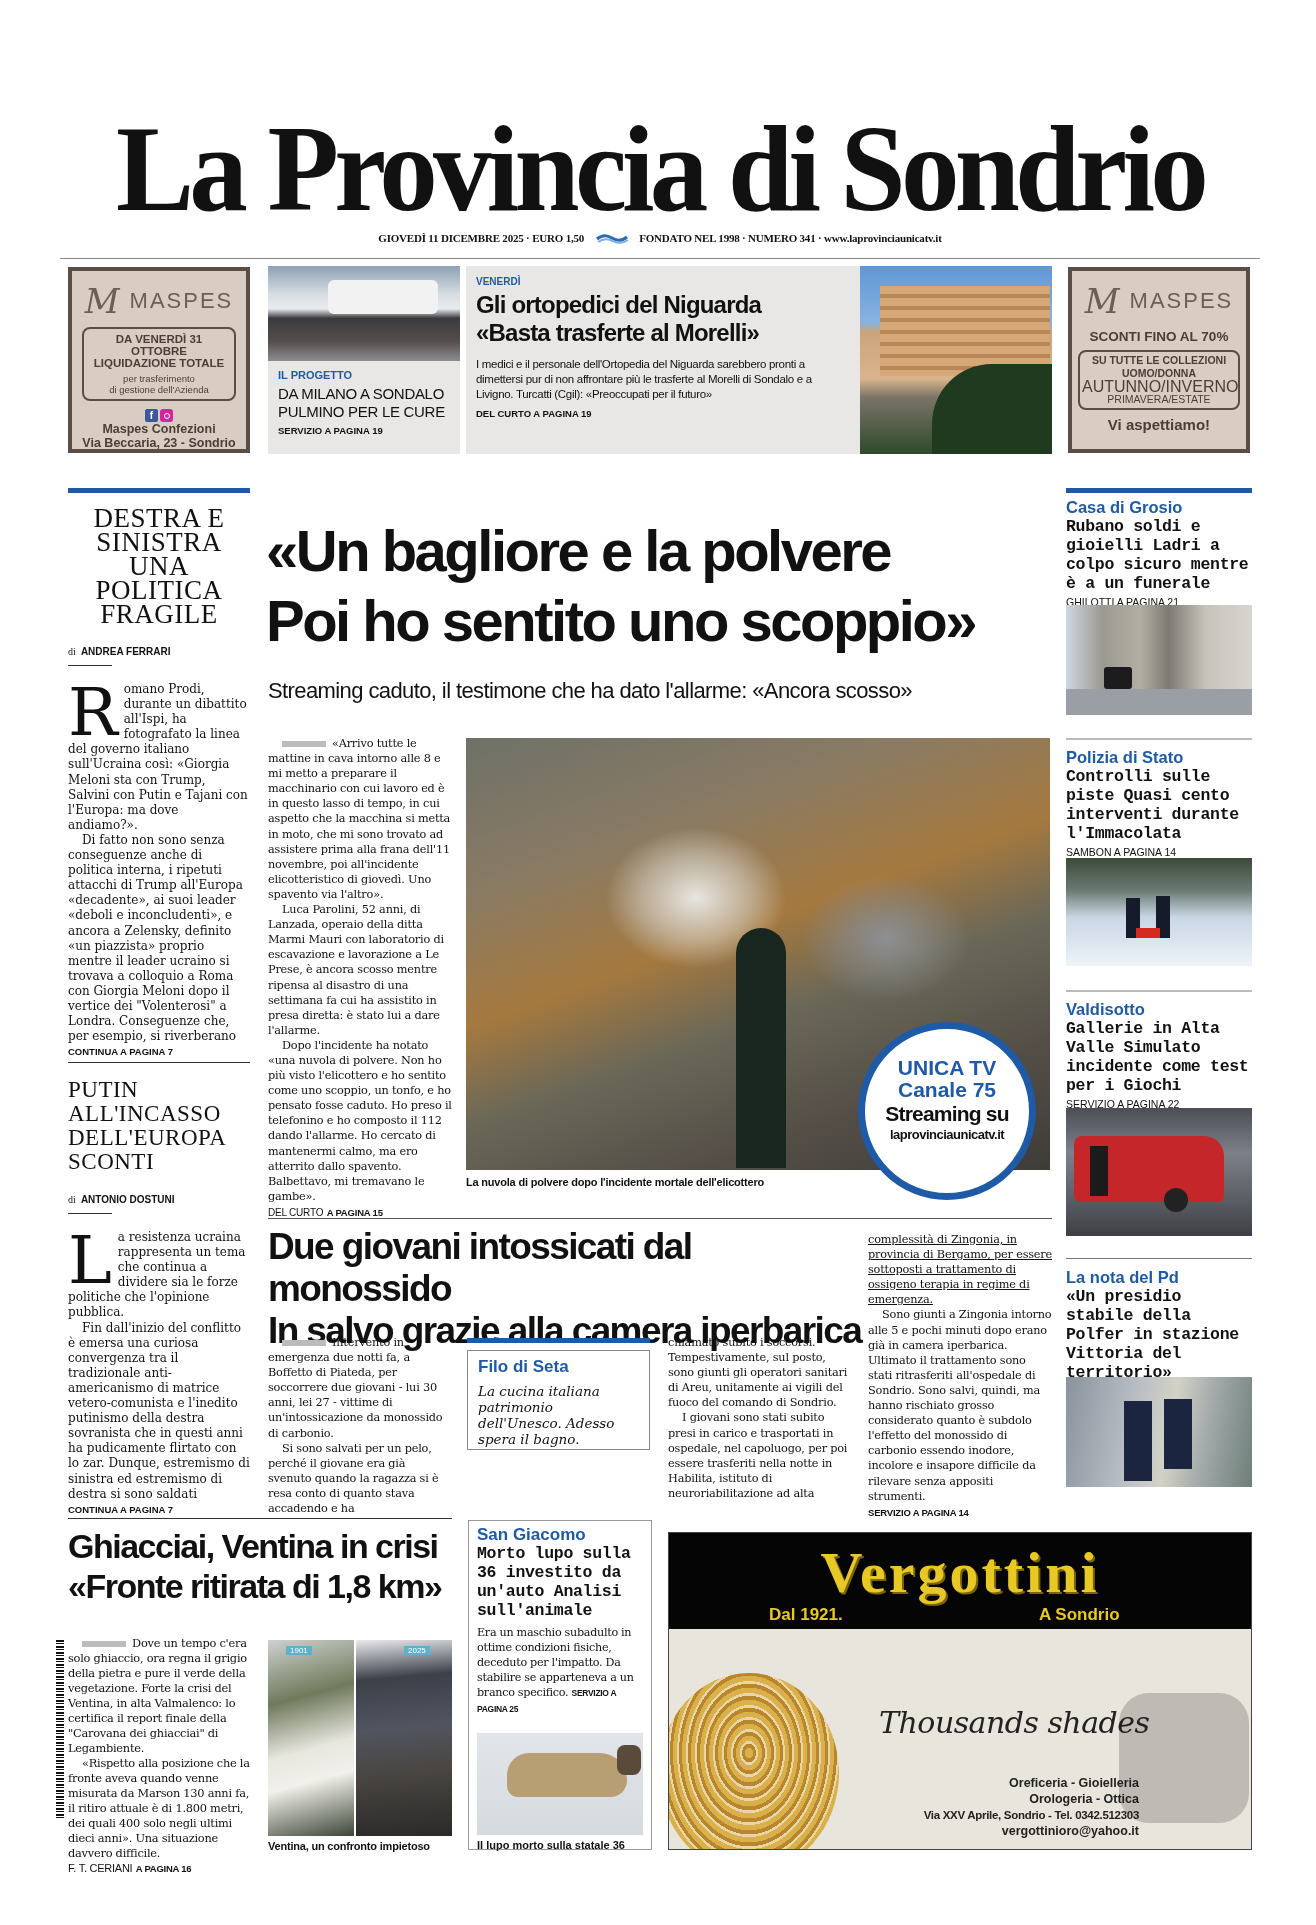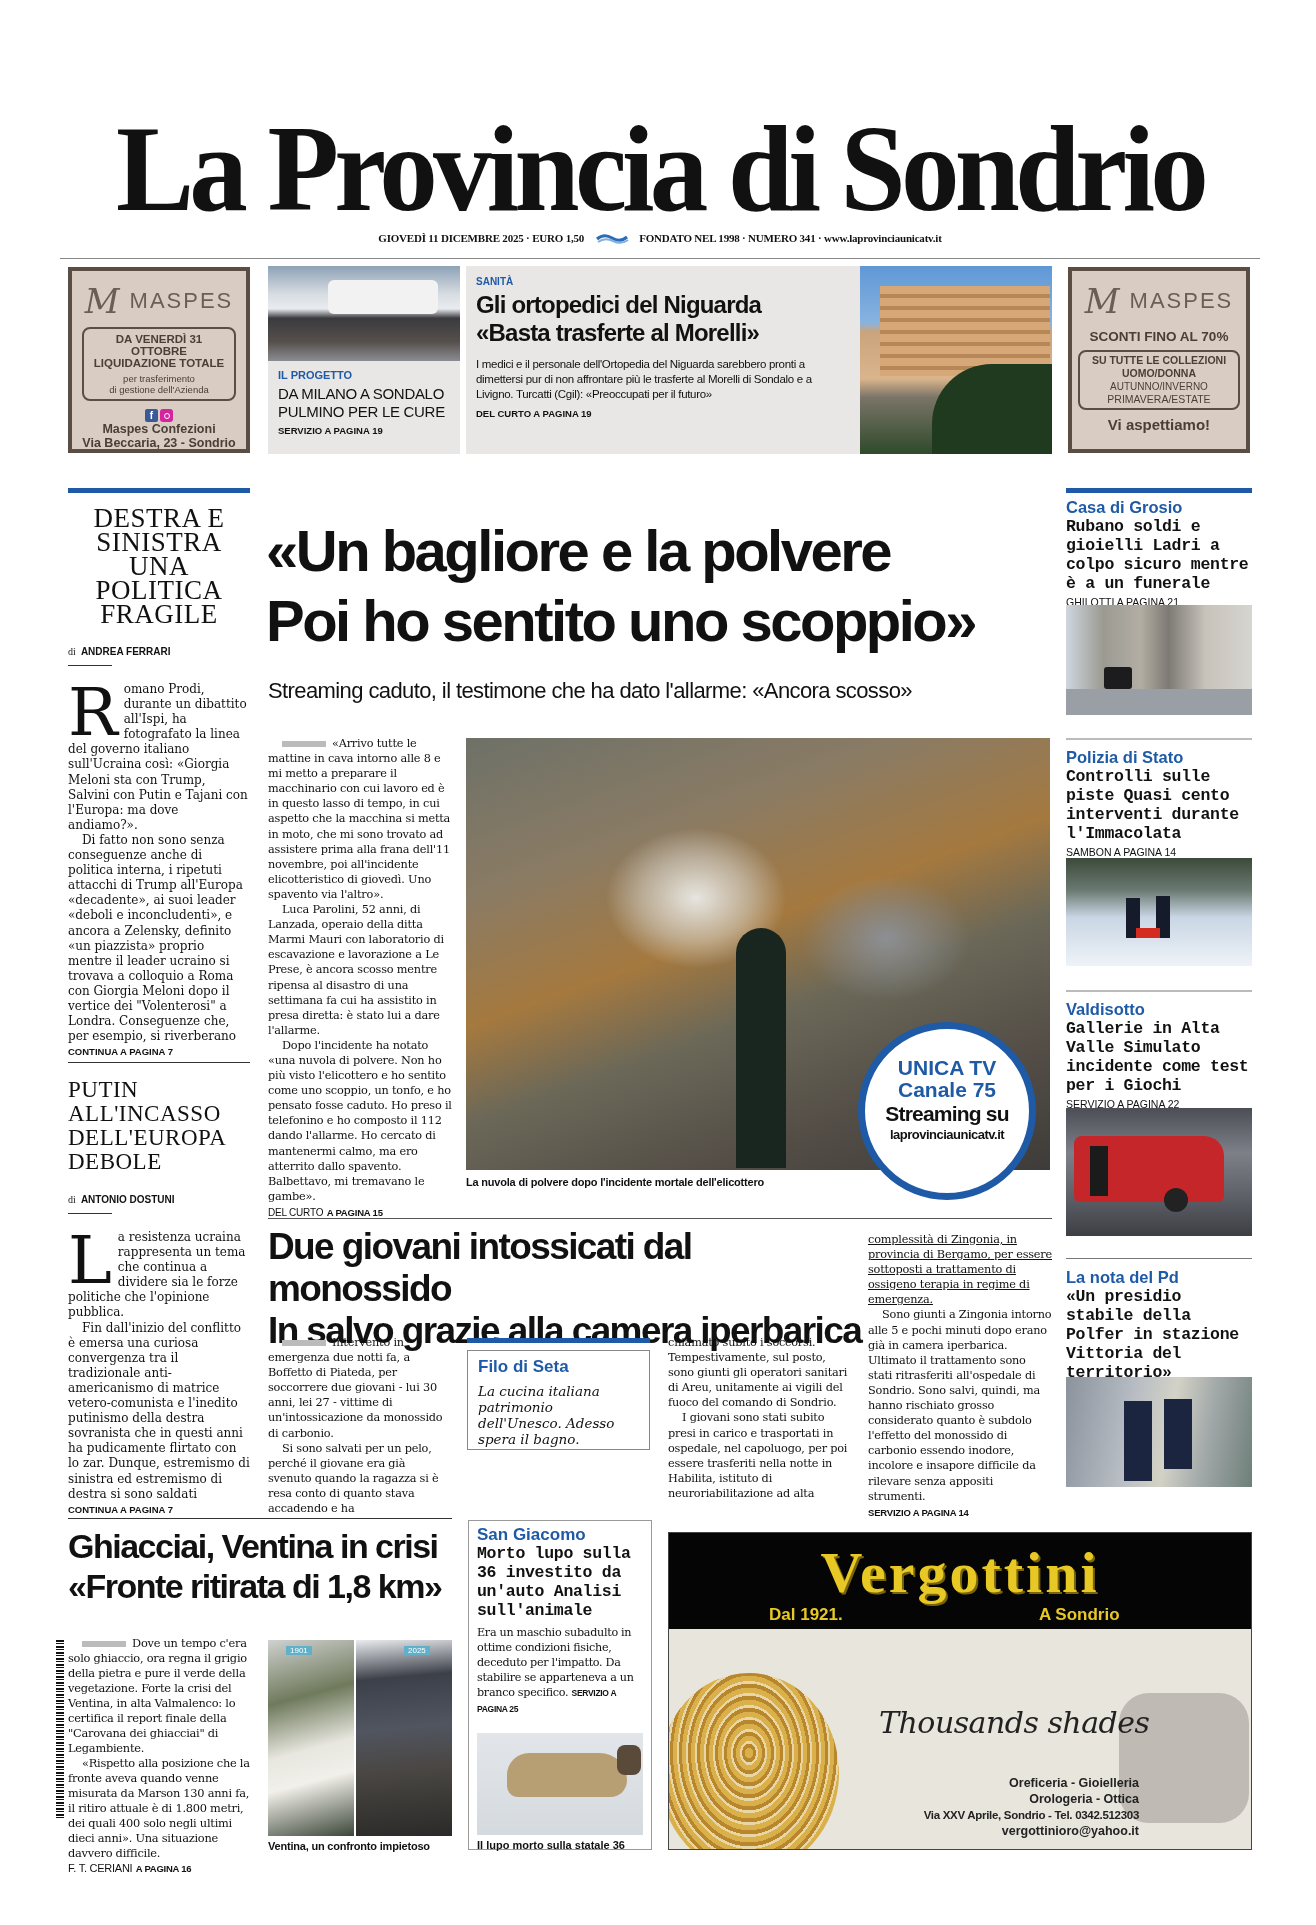--- a/index.html
+++ b/index.html
@@ -74,21 +74,21 @@
     <div class="kicker" style="font-size:11px;">IL PROGETTO</div>
     <div class="sans" style="font-size:15px; line-height:18px; margin-top:4px; letter-spacing:-0.3px;">
       <div>DA MILANO A SONDALO</div>
       <div>PULMINO PER LE CURE</div>
     </div>
     <div class="cont" style="margin-top:4px;">SERVIZIO A PAGINA 19</div>
   </div>
 </div>
 
 <div class="abs grey-box" style="left:466px; top:266px; width:394px; height:188px; padding:10px 10px 0 10px;">
-  <div class="kicker" style="font-size:10px;">SANITÀ</div>
+  <div class="kicker" style="font-size:10px;">VENERDÌ</div>
   <div class="sans" style="font-weight:900; font-size:24px; line-height:28px; letter-spacing:-0.8px; margin-top:4px;">
     <div>Gli ortopedici del Niguarda</div>
     <div>«Basta trasferte al Morelli»</div>
   </div>
   <div class="sans" style="font-size:11.5px; line-height:15px; margin-top:10px; letter-spacing:-0.3px;">I medici e il personale dell'Ortopedia del Niguarda sarebbero pronti a dimettersi pur di non affrontare più le trasferte al Morelli di Sondalo e a Livigno. Turcatti (Cgil): «Preoccupati per il futuro»</div>
   <div class="cont" style="margin-top:6px;">DEL CURTO A PAGINA 19</div>
 </div>
 <div class="abs photo" style="left:860px; top:266px; width:192px; height:188px; background:linear-gradient(180deg,#5f97d6 0%,#88b3e0 30%,#c9a47d 35%,#d9b48c 60%,#7a7467 70%,#2f4a2b 100%);">
   <div style="position:absolute; left:20px; top:20px; width:170px; height:90px; background:repeating-linear-gradient(180deg,#d6a878 0 8px,#b78759 8px 12px);"></div>
   <div style="position:absolute; right:0; bottom:0; width:120px; height:90px; background:#1f3a1f; border-radius:60px 0 0 0;"></div>
@@ -96,21 +96,21 @@
 
 <div class="abs brown-ad" style="left:1068px; top:267px; width:182px; height:186px;">
   <div class="logo">
     <span class="m">M</span>
     <span class="brand">MASPES</span>
   </div>
   <div style="font-weight:bold; font-size:13.5px; margin-top:8px;">SCONTI FINO AL 70%</div>
   <div class="box" style="margin:6px 6px; padding:2px; line-height:13px;">
     <div style="font-weight:bold; font-size:10.5px;">SU TUTTE LE COLLEZIONI</div>
     <div style="font-weight:bold; font-size:10.5px;">UOMO/DONNA</div>
-    <div style="font-size:10px;">AUTUNNO/INVERNO</div>
+    <div style="font-size:16px;">AUTUNNO/INVERNO</div>
     <div style="font-size:10.5px;">PRIMAVERA/ESTATE</div>
   </div>
   <div style="font-weight:bold; font-size:15px;">Vi aspettiamo!</div>
 </div>
 
 <div class="abs blue-bar" style="left:68px; top:488px; width:182px;"></div>
 <div class="abs" style="left:68px; top:506px; width:182px;">
   <div class="lserif" style="font-size:27px; line-height:24px; letter-spacing:0.5px;text-align:center;">DESTRA E SINISTRA UNA POLITICA FRAGILE</div>
   <div style="margin-top:14px;">
     <span class="lserif" style="font-size:10px;">di</span>
@@ -120,21 +120,21 @@
   <div class="col-text" style="margin-top:16px; font-size:12px; line-height:15.1px;">
     <span class="drop">R</span>
     <p style="text-indent:0;">omano Prodi, durante un dibattito all'Ispi, ha fotografato la linea del governo italiano sull'Ucraina così: «Giorgia Meloni sta con Trump, Salvini con Putin e Tajani con l'Europa: ma dove andiamo?».</p>
     <p>Di fatto non sono senza conseguenze anche di politica interna, i ripetuti attacchi di Trump all'Europa «decadente», ai suoi leader «deboli e inconcludenti», e ancora a Zelensky, definito «un piazzista» proprio mentre il leader ucraino si trovava a colloquio a Roma con Giorgia Meloni dopo il vertice dei "Volenterosi" a Londra. Conseguenze che, per esempio, si riverberano</p>
   </div>
   <div class="cont" style="margin-top:2px;">CONTINUA A PAGINA 7</div>
 </div>
 
 <div class="abs" style="left:68px; top:1062px; width:182px; height:1px; background:#333;"></div>
 <div class="abs" style="left:68px; top:1078px; width:182px;">
-  <div class="lserif" style="font-size:23px; line-height:24px; letter-spacing:0.5px;">PUTIN ALL'INCASSO DELL'EUROPA DEBOLE</div>
+  <div class="lserif" style="font-size:23px; line-height:24px; letter-spacing:0.5px;">PUTIN ALL'INCASSO DELL'EUROPA SCONTI</div>
   <div style="margin-top:14px;">
     <span class="lserif" style="font-size:10px;">di</span>
     <span class="byline">ANTONIO DOSTUNI</span>
   </div>
   <div style="width:44px; height:1px; background:#333; margin-top:6px;"></div>
   <div class="col-text" style="margin-top:16px; font-size:12px; line-height:15.1px;">
     <span class="drop">L</span>
     <p style="text-indent:0;">a resistenza ucraina rappresenta un tema che continua a dividere sia le forze politiche che l'opinione pubblica.</p>
     <p>Fin dall'inizio del conflitto è emersa una curiosa convergenza tra il tradizionale anti-americanismo di matrice vetero-comunista e l'inedito putinismo della destra sovranista che in questi anni ha pudicamente flirtato con lo zar. Dunque, estremismo di sinistra ed estremismo di destra si sono saldati</p>
   </div>

